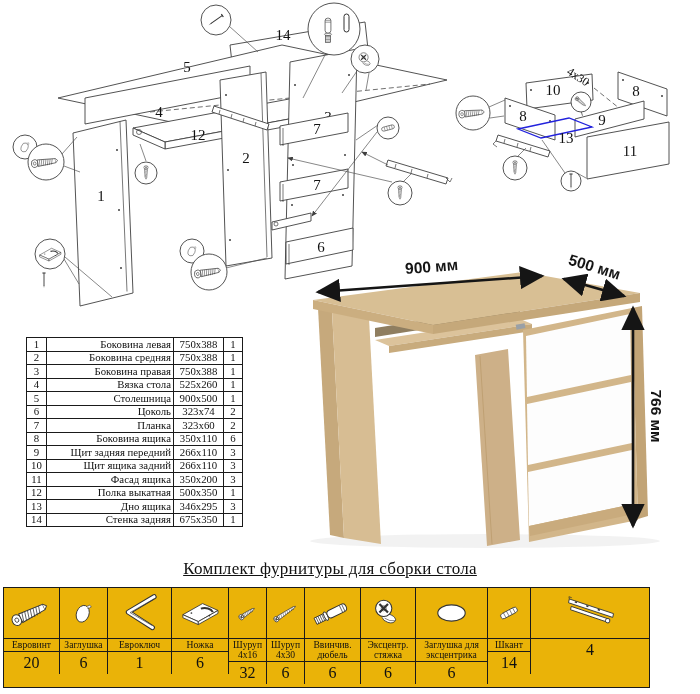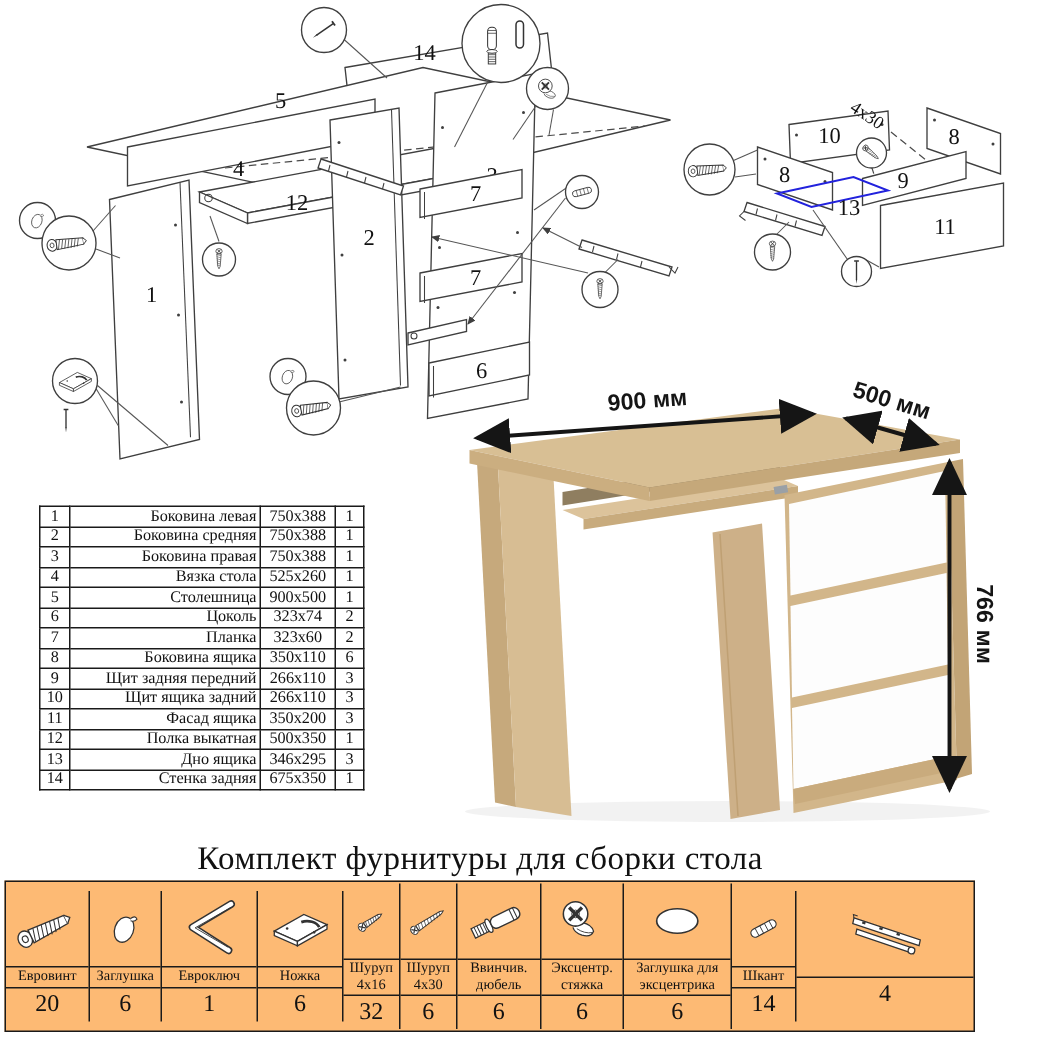--- a/index.html
+++ b/index.html
@@ -17,24 +17,24 @@
   .numsm{font:12px "Liberation Serif",serif;fill:#111;text-anchor:middle;}
   .hole{fill:#3f3f3f;}
   
   .parts-table{border-collapse:collapse;table-layout:fixed;font-size:10.8px;line-height:1.02;}
   .parts-table td{border:1px solid #1a1a1a;padding:0 2px;height:12.5px;white-space:nowrap;overflow:hidden;}
   .parts-table td.c-num,.parts-table td.c-size,.parts-table td.c-qty{text-align:center;padding:0 1px;}
   .parts-table td.c-name{padding-left:5px;text-align:right;}
   
   .dim{font:bold 15.5px "Liberation Sans",sans-serif;fill:#151515;text-anchor:middle;}
   
-  .hw-title{position:absolute;left:20px;top:559px;width:600px;text-align:center;
-            font-size:22px;letter-spacing:.3px;}
-  .hw-table{position:absolute;left:3px;top:587px;display:flex;align-items:center;
-            border:1.4px solid #1a1a1a;height:101px;box-sizing:border-box;background:#fdba74;}
+  .hw-title{position:absolute;left:30px;top:559px;width:600px;text-align:center;
+            font-size:17px;letter-spacing:.3px;text-decoration:underline;}
+  .hw-table{position:absolute;left:3px;top:587px;display:flex;align-items:flex-start;
+            border:1.4px solid #1a1a1a;height:101px;box-sizing:border-box;background:#eab308;}
   .hw-col{display:flex;flex-direction:column;border-right:1.4px solid #1a1a1a;box-sizing:border-box;}
   .hw-col:last-child{border-right:none;}
   .hw-icon{height:50px;display:flex;align-items:center;justify-content:center;}
   .hw-icon svg{width:100%;height:48px;}
   .hw-label{border-top:1.4px solid #1a1a1a;flex:1;display:flex;align-items:center;justify-content:center;
             text-align:center;font-size:9.6px;line-height:1.06;padding:1px 1px;}
   .hw-qty{border-top:1.4px solid #1a1a1a;height:22px;display:flex;align-items:center;justify-content:center;
           font-size:16px;}
 </style>
 </head>

